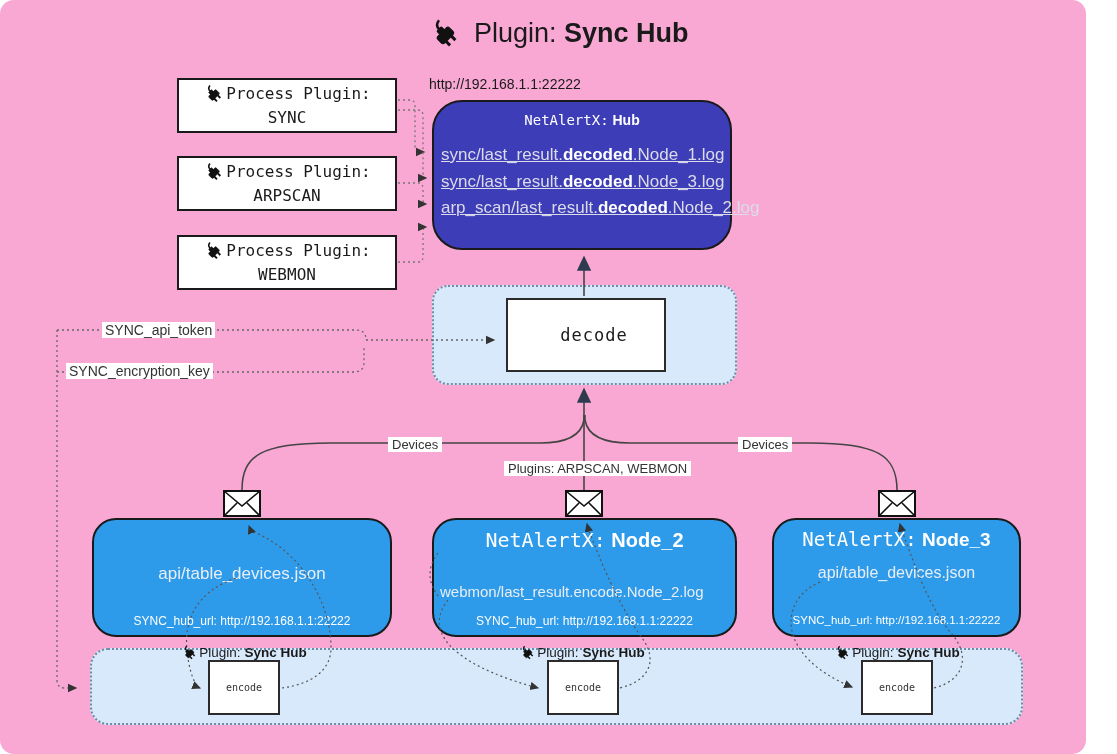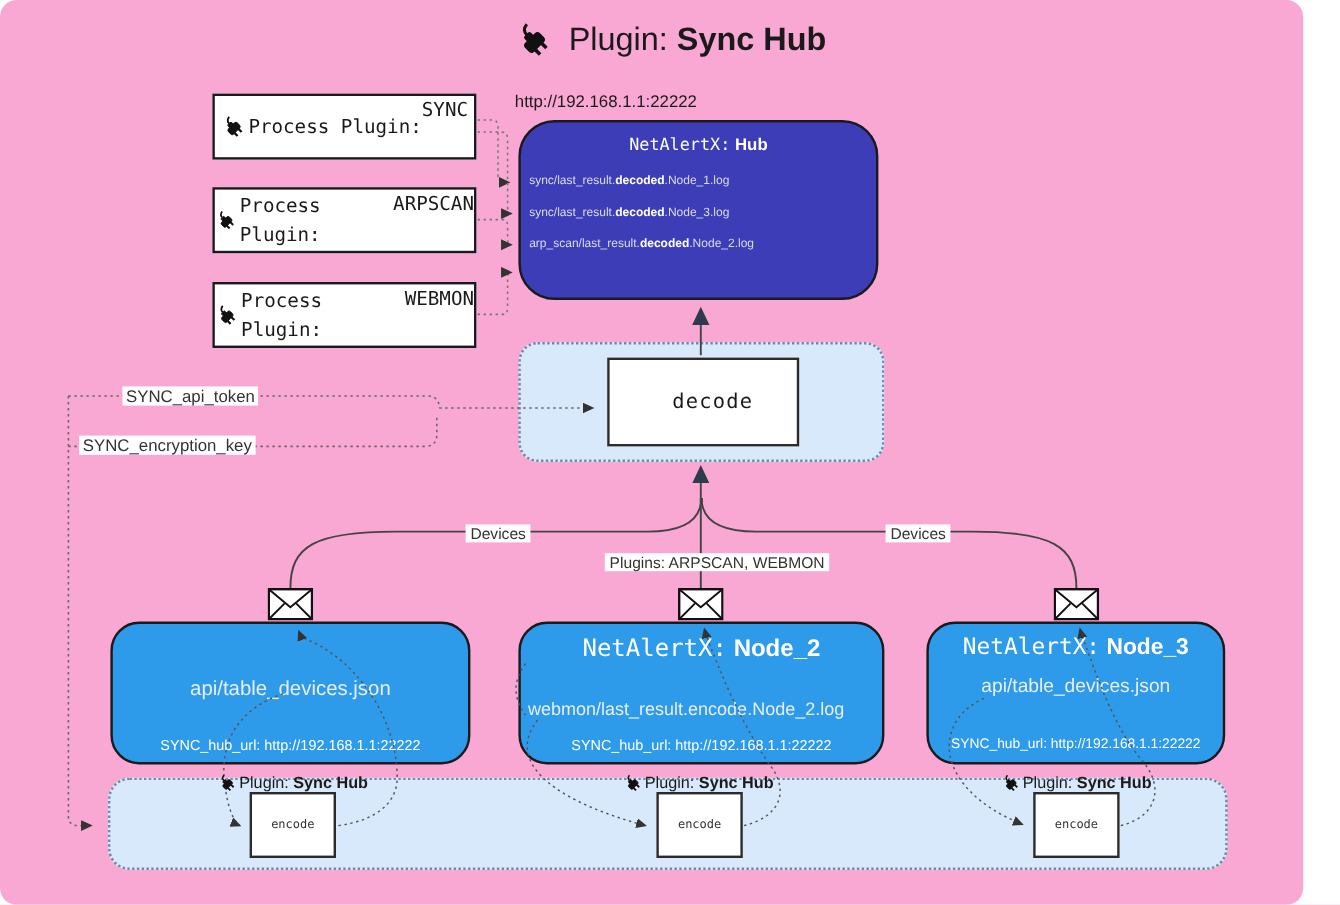--- a/index.html
+++ b/index.html
@@ -9,30 +9,30 @@
   *{margin:0;padding:0;box-sizing:border-box;}
   body{background:#ffffff;font-family:"Liberation Sans",sans-serif;}
   #canvas{position:relative;width:1086px;height:754px;background:#f9a8d4;overflow:hidden;border-radius:14px;}
   .abs{position:absolute;}
   
   .page-title{left:0;top:18px;width:1117px;text-align:center;font-size:27px;color:#1a1a1a;z-index:6;}
   .page-title .plug{vertical-align:-6px;margin-right:8px;}
   .bold{font-weight:bold;}
   
   .pbox{left:177px;width:220px;height:55px;background:#fff;border:2px solid #1a1a1a;z-index:2;
-        display:flex;justify-content:center;
+        display:flex;flex-direction:column;align-items:center;justify-content:center;
         font-family:"DejaVu Sans Mono",monospace;font-size:16px;color:#1a1a1a;line-height:1.5;}
   .pbox .l1{display:flex;align-items:center;gap:4px;}
   
   .hub-url{left:429px;top:76px;width:300px;text-align:left;font-size:14px;color:#1a1a1a;z-index:6;}
   .hub{left:432px;top:100px;width:300px;height:150px;background:var(--hub_fill);
        border:2px solid var(--box_border);border-radius:30px;z-index:2;color:#fff;}
   .hub-title{position:absolute;top:10px;left:0;width:100%;text-align:center;font-size:14px;}
   .mono{font-family:"DejaVu Sans Mono",monospace;}
-  .hub-line{position:absolute;left:7px;width:293px;font-size:10px;color:#dcdce8;white-space:nowrap;}
+  .hub-line{position:absolute;left:7px;width:293px;font-size:17px;color:#dcdce8;white-space:nowrap;text-decoration:underline;}
   .hub-line .bold{color:#fff;}
   
   .dec-container{left:432px;top:285px;width:305px;height:100px;background:var(--light_blue);
        border:2px dotted var(--container_border);border-radius:16px;z-index:1;}
   .dec-box{left:506px;top:298px;width:160px;height:74px;background:#fff;border:2px solid #2b2b2b;z-index:2;
        display:flex;align-items:center;justify-content:center;font-family:"DejaVu Sans Mono",monospace;
        font-size:17px;letter-spacing:1px;color:#1a1a1a;padding-left:16px;}
   
   .tok{font-size:14px;color:#333;background:#fff;z-index:6;padding:0 3px;white-space:nowrap;}
   

